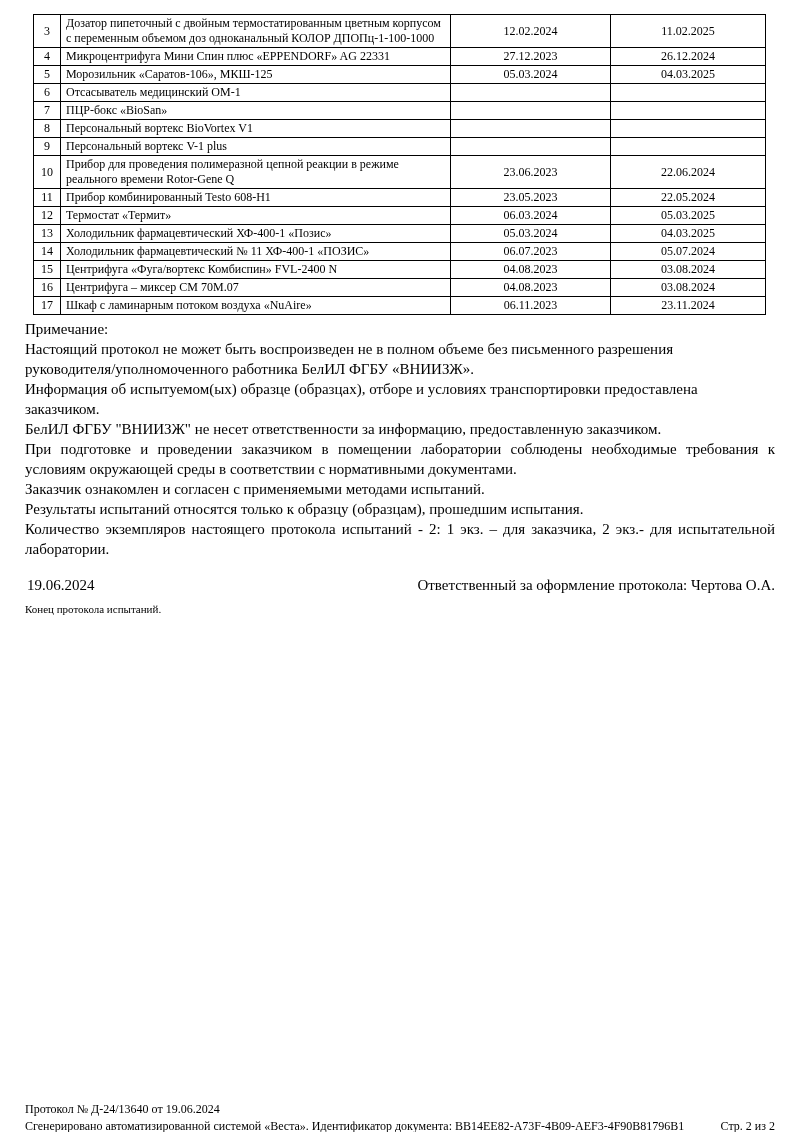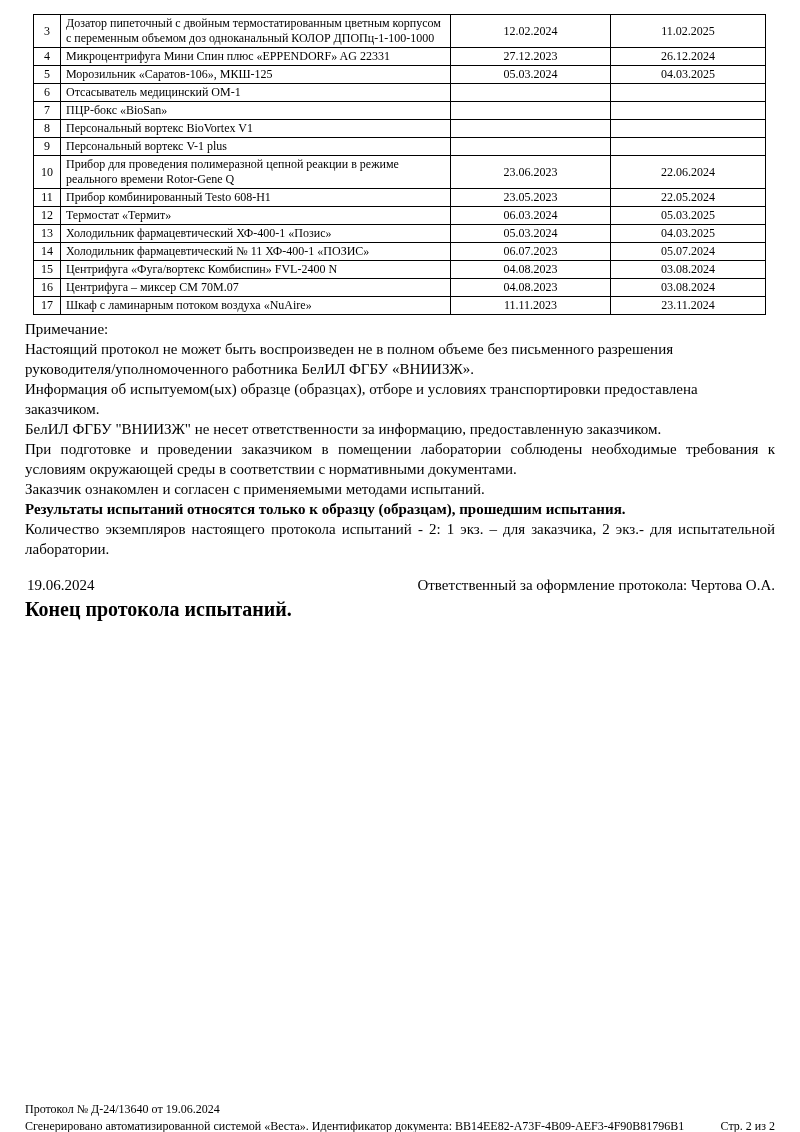--- a/index.html
+++ b/index.html
@@ -28,33 +28,32 @@
   }
   .equip-table td.c-num { text-align: center; padding: 1px 2px; }
   .equip-table td.c-date { text-align: center; }
   .notes {
     margin: 4px 25px 0 25px;
     font-size: 15px;
     line-height: 20px;
   }
   .note-heading { }
   .note-line.style-justify { text-align: justify; text-align-last: justify; }
-  .note-line.style-bold { font-weight: bold; }
+  .note-line.style-bold { font-weight: normal; }
   .sign-row {
     display: flex;
     justify-content: space-between;
     margin: 16px 25px 0 27px;
     font-size: 15px;
     line-height: 20px;
   }
   .end-line {
     margin: 3px 25px 0 25px;
-    font-size: 20px;
+    font-size: 11px;
     line-height: 22px;
-    font-weight: bold;
   }
   .footer {
     position: absolute;
     left: 25px;
     right: 25px;
     top: 1090px;
     font-size: 12px;
     line-height: 15px;
     margin-top: 12px;
   }
@@ -157,21 +156,21 @@
         </tr>
         <tr>
           <td class="c-num">16</td>
           <td class="c-name">Центрифуга – миксер СМ 70М.07</td>
           <td class="c-date">04.08.2023</td>
           <td class="c-date">03.08.2024</td>
         </tr>
         <tr>
           <td class="c-num">17</td>
           <td class="c-name">Шкаф с ламинарным потоком воздуха «NuAire»</td>
-          <td class="c-date">11.11.2023</td>
+          <td class="c-date">06.11.2023</td>
           <td class="c-date">23.11.2024</td>
         </tr>
     </tbody>
   </table>
 
   <div class="notes">
     <div class="note-heading">Примечание:</div>
     <div class="note-line style-normal">Настоящий протокол не может быть воспроизведен не в полном объеме без письменного разрешения</div>
       <div class="note-line style-normal">руководителя/уполномоченного работника БелИЛ ФГБУ «ВНИИЗЖ».</div>
       <div class="note-line style-normal">Информация об испытуемом(ых) образце (образцах), отборе и условиях транспортировки предоставлена заказчиком.</div>

